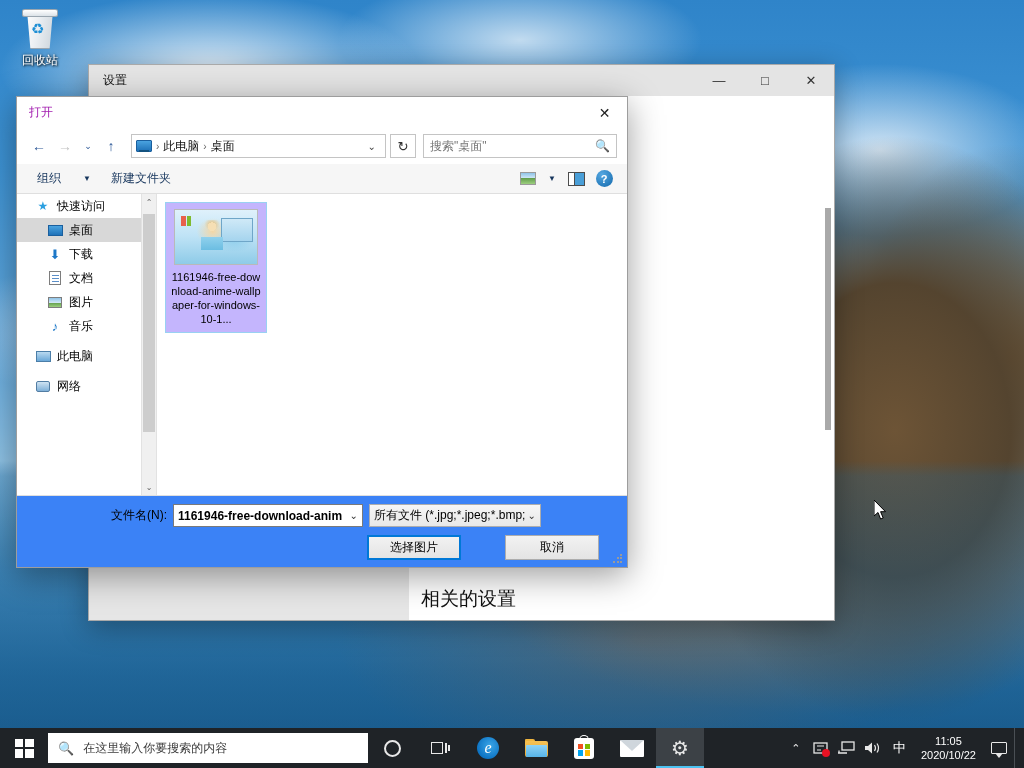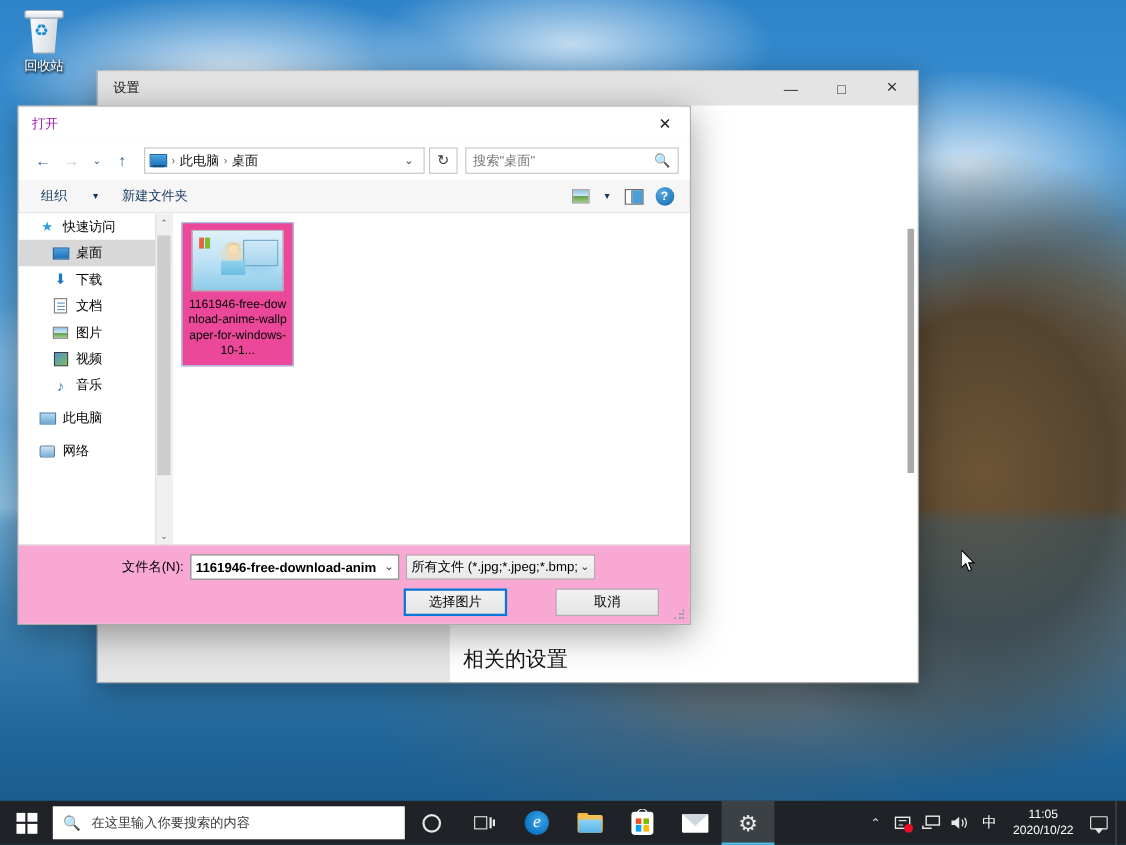--- a/index.html
+++ b/index.html
@@ -315,21 +315,21 @@
   #nav-scrollbar .sb-thumb {
     position: absolute; left: 1px; right: 1px;
     top: 20px; height: 218px; background: #cdcdcd;
   }
 
   #file-list-pane {
     flex: 1; background: #fff; padding: 8px 8px 0 8px; position: relative;
   }
   #file-item {
     width: 102px; padding: 4px 2px 6px;
-    background: #ec4899; border: 1px solid #99d1f2;
+    background: #c4b5fd; border: 1px solid #99d1f2;
     text-align: center; cursor: default;
   }
   #file-thumb {
     width: 84px; height: 56px; margin: 2px auto 5px;
     border: 1px solid #b9b9b9;
     background:
       radial-gradient(ellipse 26px 22px at 46% 40%, #f3d7a6 0%, rgba(243,215,166,0) 62%),
       radial-gradient(ellipse 30px 18px at 72% 55%, rgba(140,205,235,.9) 0%, rgba(140,205,235,0) 70%),
       linear-gradient(to bottom,#dff1fb 0%,#bfe3f6 48%,#8ecbe8 100%);
     position: relative; overflow: hidden;
@@ -353,21 +353,21 @@
       radial-gradient(circle 7px at 50% 22%, #f6dfb4 0%, #f6dfb4 60%, rgba(246,223,180,0) 62%),
       radial-gradient(ellipse 11px 9px at 50% 14%, #e8c07a 0%, rgba(232,192,122,0) 70%),
       linear-gradient(to bottom, rgba(255,255,255,0) 55%, #8fd0ec 58%, #6bbde2 100%);
   }
   #file-name-label {
     font-size: 11px; line-height: 14px; color: #000;
     word-break: break-all; padding: 0 2px;
   }
 
   #dialog-footer {
-    flex: none; background: #f9a8d4; padding: 8px 12px 0 12px;
+    flex: none; background: #3b82f6; padding: 8px 12px 0 12px;
     border-top: 1px solid #dfdfdf; position: relative; height: 72px;
   }
   #filename-row { display: flex; align-items: center; gap: 6px; }
   #filename-label {
     font-size: 12px; color: #000; width: 74px; text-align: right;
     margin-left: 64px;
   }
   #filename-input {
     width: 190px; height: 23px;
     border: 1px solid #7a7a7a; background: #fff;
@@ -690,26 +690,20 @@
           <span class="pin">⚲</span>
         </div>
         <div class="nav-entry indent">
           <span class="nav-ico-box">
               <span class="ico-pictures"></span>
             </span>
           <span>图片</span>
           <span class="pin">⚲</span>
         </div>
         <div class="nav-entry indent">
-          <span class="nav-ico-box">
-              <span class="ico-videos"></span>
-            </span>
-          <span>视频</span>
-        </div>
-        <div class="nav-entry indent">
           <span class="nav-ico-box ico-music">♪</span>
           <span>音乐</span>
         </div>
         <div class="nav-entry" style="margin-top:6px">
           <span class="nav-ico-box">
               <span class="ico-pc"></span>
             </span>
           <span>此电脑</span>
         </div>
         <div class="nav-entry" style="margin-top:6px">

